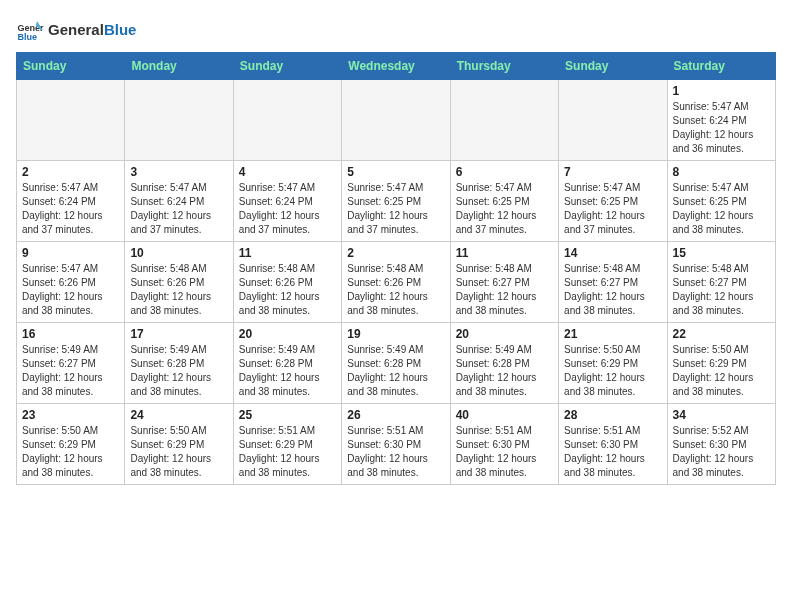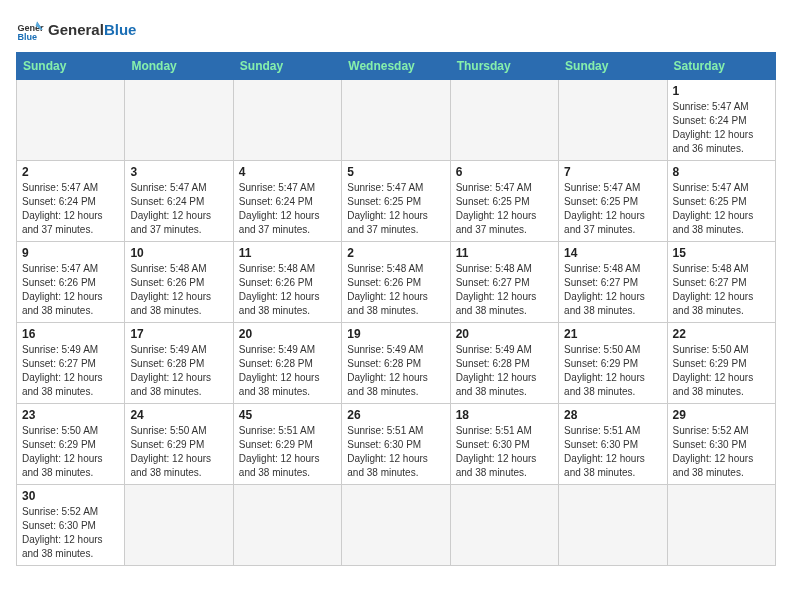--- a/index.html
+++ b/index.html
@@ -266,58 +266,44 @@
 Sunset: 6:29 PM
 Daylight: 12 hours and 38 minutes.</div>
         </td>
         <td>
           <span class="day-number">24</span>
           <div class="day-info" style="white-space: pre-line;">Sunrise: 5:50 AM
 Sunset: 6:29 PM
 Daylight: 12 hours and 38 minutes.</div>
         </td>
         <td>
-          <span class="day-number">45</span>
+          <span class="day-number">25</span>
           <div class="day-info" style="white-space: pre-line;">Sunrise: 5:51 AM
 Sunset: 6:29 PM
 Daylight: 12 hours and 38 minutes.</div>
         </td>
         <td>
           <span class="day-number">26</span>
           <div class="day-info" style="white-space: pre-line;">Sunrise: 5:51 AM
 Sunset: 6:30 PM
 Daylight: 12 hours and 38 minutes.</div>
         </td>
         <td>
-          <span class="day-number">18</span>
+          <span class="day-number">40</span>
           <div class="day-info" style="white-space: pre-line;">Sunrise: 5:51 AM
 Sunset: 6:30 PM
 Daylight: 12 hours and 38 minutes.</div>
         </td>
         <td>
           <span class="day-number">28</span>
           <div class="day-info" style="white-space: pre-line;">Sunrise: 5:51 AM
 Sunset: 6:30 PM
 Daylight: 12 hours and 38 minutes.</div>
         </td>
         <td>
-          <span class="day-number">29</span>
+          <span class="day-number">34</span>
           <div class="day-info" style="white-space: pre-line;">Sunrise: 5:52 AM
 Sunset: 6:30 PM
 Daylight: 12 hours and 38 minutes.</div>
         </td>
-      </tr>
-      <tr>
-        <td>
-          <span class="day-number">30</span>
-          <div class="day-info" style="white-space: pre-line;">Sunrise: 5:52 AM
-Sunset: 6:30 PM
-Daylight: 12 hours and 38 minutes.</div>
-        </td>
-        <td class="empty"></td>
-        <td class="empty"></td>
-        <td class="empty"></td>
-        <td class="empty"></td>
-        <td class="empty"></td>
-        <td class="empty"></td>
       </tr>
     </tbody>
 </table>
 
 </body></html>

